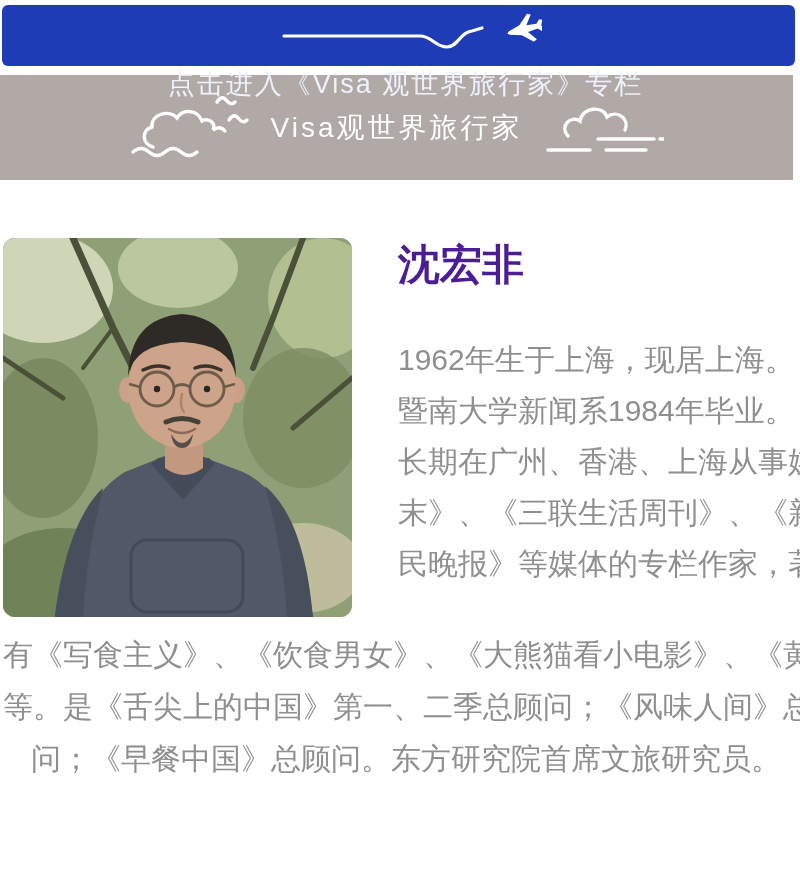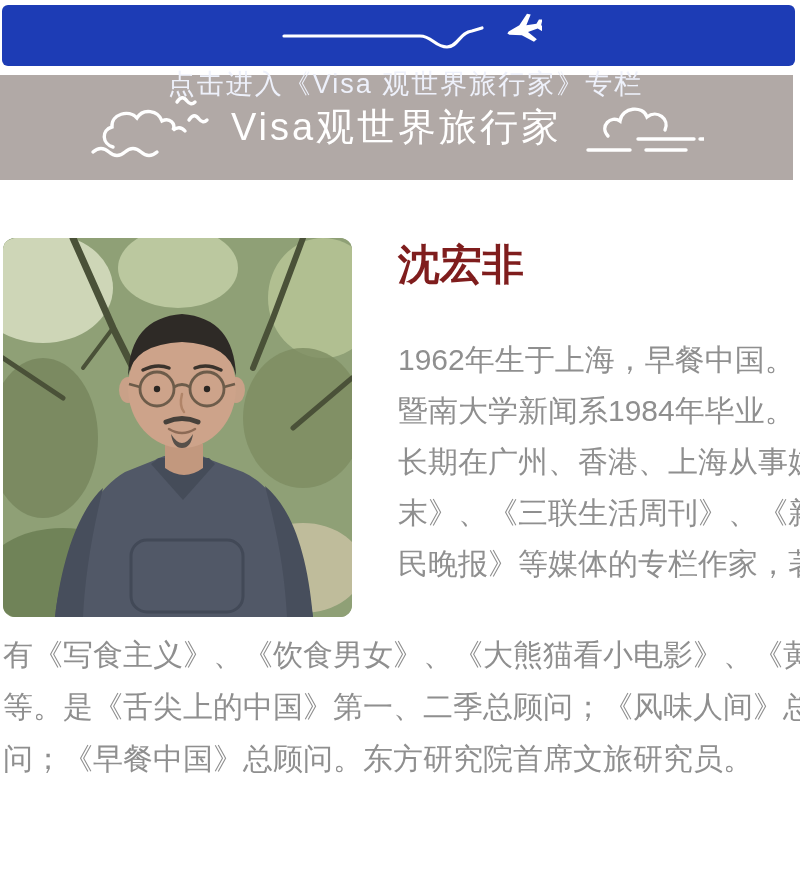--- a/index.html
+++ b/index.html
@@ -16,40 +16,40 @@
   .banner-blue .trail{flex:none;margin-left:14px;}
   .banner-blue .label{
     font-size:27px;letter-spacing:2px;white-space:nowrap;margin-left:14px;
   }
   
   .banner-taupe{
     margin:9px 7px 0 0;height:105px;background:#b1a9a6;
     display:flex;align-items:center;justify-content:center;color:#ffffff;
   }
   .banner-taupe .title{
-    font-size:38px;letter-spacing:3px;white-space:nowrap;margin:0 16px;
+    font-size:28px;letter-spacing:3px;white-space:nowrap;margin:0 16px;
   }
   
   .profile{display:flex;margin-top:58px;}
   .photo{
     flex:none;width:349px;height:379px;margin-left:3px;
     border-radius:12px;overflow:hidden;background:#8fa076;
   }
   .photo svg{display:block;}
   .right-col{margin-left:46px;width:396px;}
   .person-name{
-    margin:2px 0 44px;font-size:42px;line-height:50px;font-weight:bold;color:#7f1d1d;
+    margin:2px 0 44px;font-size:42px;line-height:50px;font-weight:bold;color:#4c1d95;
   }
   .bio-line{
     font-size:30px;line-height:51px;color:#8f8f8f;
     text-align:justify;text-align-last:justify;white-space:nowrap;
   }
   .bio-full{margin:12px 5px 0 3px;}
   .bio-full .bio-line{line-height:52px;white-space:nowrap;}
-  .bio-line.no-stretch{text-align-last:left;}
+  .bio-line.no-stretch{text-align-last:left;margin-left:28px;}
 </style>
 </head>
 <body>
 
 <div class="banner-blue">
   <svg class="trail" width="272" height="61" viewBox="0 0 272 61">
     <path d="M14 31 H150 c12 0 15 11 27 11 c11 0 13 -15 25 -16 l10 -3" fill="none" stroke="#ffffff" stroke-width="3.2" stroke-linecap="round"></path>
     <g transform="translate(238,24) rotate(-14)">
       <path d="M0 3 L14 -1 L26 -12 L30 -10 L22 1 L34 2 L38 -2 L42 -1 L39 5 L42 11 L38 12 L34 8 L22 9 L30 20 L26 22 L14 11 L0 7 L-2 5 Z" fill="#ffffff" transform="scale(0.85)"></path>
     </g>
@@ -125,21 +125,21 @@
       <circle cx="204" cy="151" r="3.2" fill="#2b2622"></circle>
       <path d="M179 156 q-3 12 2 18" stroke="#b08468" stroke-width="2.5" fill="none" stroke-linecap="round"></path>
 
       <path d="M163 184 q16 -7 32 0" stroke="#46403a" stroke-width="5" fill="none" stroke-linecap="round"></path>
       <path d="M166 191 q13 8 26 0" stroke="#8c6a55" stroke-width="2.5" fill="none" stroke-linecap="round"></path>
       <path d="M168 196 q11 18 22 0 q-2 14 -11 14 q-9 0 -11 -14 Z" fill="#57504a"></path>
     </svg>
   </div>
   <div class="right-col">
     <div class="person-name">沈宏非</div>
-    <div class="bio-line">1962年生于上海，早餐中国。</div>
+    <div class="bio-line">1962年生于上海，现居上海。</div>
     <div class="bio-line">暨南大学新闻系1984年毕业。</div>
     <div class="bio-line">长期在广州、香港、上海从事媒</div>
     <div class="bio-line">末》、《三联生活周刊》、《新</div>
     <div class="bio-line">民晚报》等媒体的专栏作家，著</div>
   </div>
 </div>
 
 <div class="bio-full">
   <div class="bio-line">有《写食主义》、《饮食男女》、《大熊猫看小电影》、《黄色</div>
   <div class="bio-line">等。是《舌尖上的中国》第一、二季总顾问；《风味人间》总顾</div>

